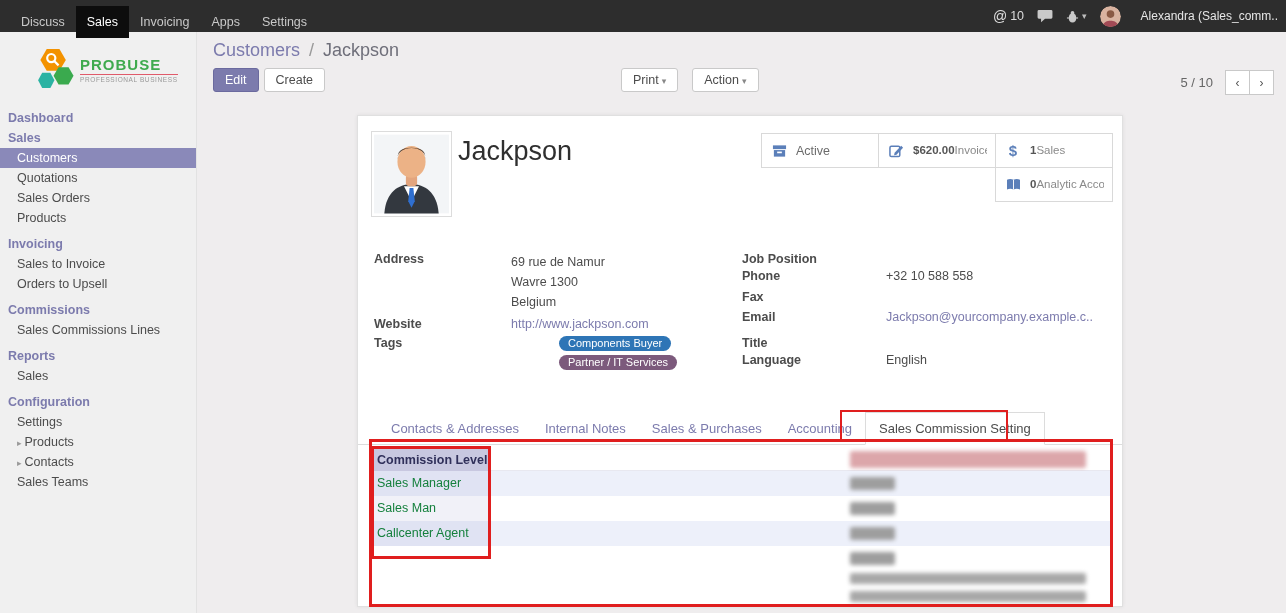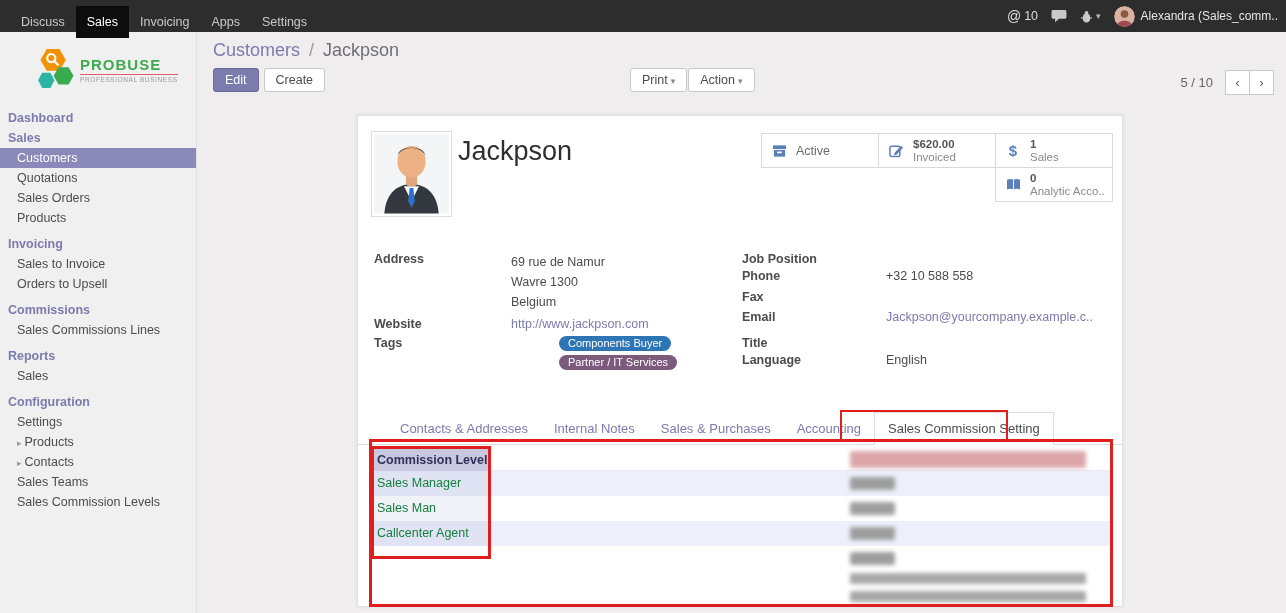--- a/index.html
+++ b/index.html
@@ -10,21 +10,21 @@
   
   .topbar { position:absolute; top:0; left:0; right:0; height:32px; background:#2d2d2d; display:flex; align-items:center; color:#c9c9c9; font-size:12.5px; z-index:10; }
   .menu { display:flex; height:100%; margin-left:10px;margin-top:11px; }
   .menu-item { padding:0 11px; line-height:32px; cursor:pointer; white-space:nowrap; }
   .menu-item.active { background:#0d0d0d; color:#fff; }
   .topbar-right { margin-left:auto; display:flex; align-items:center; gap:13px; padding-right:8px; color:#dcdcdc; }
   .mention { display:flex; align-items:center; gap:3px; }
   .at-glyph { font-size:14px; color:#e0e0e0; }
   .tb-icon { display:inline-flex; align-items:center; }
   .caret { font-size:9px; color:#bdbdbd; margin-left:3px; }
-  .userbox { display:flex; align-items:center; gap:6px; }
+  .userbox { display:flex; align-items:center; gap:20px; }
   .tb-avatar { width:21px; height:21px; border-radius:50%; overflow:hidden; display:inline-block; }
   .user-name { font-size:12px; color:#e6e6e6; white-space:nowrap; }
 
   
   .sidebar { position:absolute; top:32px; left:0; width:197px; bottom:0; background:#f0f0f0; border-right:1px solid #e2e2e2; }
   .logo { display:flex; align-items:center; gap:6px; margin:14px 6px 16px 34px; }
   .logo-text { display:flex; flex-direction:column; }
   .logo-title { font-size:15px; font-weight:bold; color:#3faa4e; letter-spacing:1px; }
   .logo-sub { font-size:6.5px; color:#999; letter-spacing:0.6px; border-top:1px solid #e05a6a; padding-top:1px; margin-top:1px; }
   .snav { font-size:12.5px; }
@@ -36,60 +36,60 @@
 
   
   .content { position:absolute; top:32px; left:197px; right:0; bottom:0; background:#efedee; }
   .breadcrumb { position:absolute; left:16px; top:8px; font-size:18px; }
   .breadcrumb .parent { color:#7c7bad; cursor:pointer; }
   .breadcrumb .sep { color:#999; margin:0 4px; }
   .breadcrumb .current { color:#6f6f7a; }
   .btn { display:inline-block; font-size:12.5px; border:1px solid #c9c9c9; background:#fff; color:#4c4c4c; padding:4px 11px; border-radius:3px; cursor:pointer; }
   .btn.primary { background:#7c7bad; border-color:#6b6a9e; color:#fff; }
   .left-actions { position:absolute; left:16px; top:36px; display:flex; gap:5px; }
-  .center-actions { position:absolute; left:433px; top:36px; display:flex; gap:1px; }
+  .center-actions { position:absolute; left:424px; top:36px; display:flex; gap:14px; }
   .btn .caret { color:#888; }
   .pager { position:absolute; right:12px; top:38px; display:flex; align-items:center; gap:12px; font-size:13px; color:#666; }
   .pager-btns { display:flex; }
   .pager-btn { width:25px; height:25px; border:1px solid #c9c9c9; background:#fff; display:flex; align-items:center; justify-content:center; font-size:12px; color:#555; cursor:pointer; }
   .pager-btn + .pager-btn { margin-left:-1px; }
 
   
   .sheet { position:absolute; left:160px; top:83px; width:766px; height:492px; background:#fff; border:1px solid #e0e0e0; box-shadow:0 0 4px rgba(0,0,0,0.07); }
   .avatar-box { position:absolute; left:13px; top:15px; width:81px; height:86px; border:1px solid #dcdcdc; background:#fff; padding:2px; }
   .avatar-box svg { width:100%; height:100%; display:block; }
   .record-title { position:absolute; left:100px; top:20px; font-size:27px; font-weight:500; color:#2f2f2f; }
 
   .stats { position:absolute; right:9px; top:17px; }
   .stats-row { display:flex; justify-content:flex-end; }
   .stat { width:118px; height:35px; border:1px solid #d9d9d9; background:#fff; display:flex; align-items:center; gap:8px; padding:0 8px; margin-left:-1px; cursor:pointer; }
   .stats-row2 .stat { margin-top:-1px; }
   .stat-ic { width:18px; display:flex; justify-content:center; color:#5b7fb9; font-weight:bold; font-size:15px; flex:none; }
-  .stat-txt { display:flex; flex-direction:column; line-height:13px; font-size:11.5px; overflow:hidden; }
+  .stat-txt { display:flex; flex-direction:row; line-height:13px; font-size:11.5px; overflow:hidden; }
   .stat-value { font-weight:bold; color:#565656; white-space:nowrap; }
   .stat-label { color:#8a8a8a; white-space:nowrap; }
   .stat-single { color:#6b6b6b; font-size:12.5px; }
 
   .fields-left { position:absolute; left:16px; top:136px; width:335px; font-size:12.5px; color:#4c4c4c; }
   .frow { display:flex; margin-bottom:5px; }
   .flabel { width:137px; font-weight:bold; color:#4c4c4c; flex:none; }
   .fvalue { flex:1; }
   .addr div { line-height:20px; }
   .link { color:#7c7bad; cursor:pointer; text-decoration:none; }
   .tagwrap { display:flex; flex-direction:column; align-items:flex-start; gap:4px; }
   .tag { display:inline-block; color:#fff; font-size:11px; padding:1px 9px 2px; border-radius:10px; white-space:nowrap; cursor:pointer; }
 
   .fields-right { position:absolute; left:384px; top:136px; width:365px; font-size:12.5px; color:#4c4c4c; }
   .frow2 { display:flex; min-height:15px; }
   .flabel2 { width:144px; font-weight:bold; flex:none; }
   .fvalue2 { flex:1; white-space:nowrap; overflow:hidden; }
   .r0{margin-bottom:2px;} .r1{margin-bottom:6px;} .r2{margin-bottom:1px;} .r3{margin-bottom:5px;} .r4{margin-bottom:11px;} .r5{margin-bottom:2px;}
 
   
-  .tabs { position:absolute; left:0; top:296px; right:0; display:flex; align-items:flex-end; border-bottom:1px solid #dcdcdc; padding-left:29px; font-size:13px; }
+  .tabs { position:absolute; left:0; top:296px; right:0; display:flex; align-items:flex-end; border-bottom:1px solid #dcdcdc; padding-left:20px; font-size:13px; }
   .tab { padding:8px 13px; color:#7c7bad; cursor:pointer; white-space:nowrap; }
   .tab.active { background:#fff; border:1px solid #dcdcdc; border-bottom-color:#fff; margin-bottom:-1px; color:#4c4c4c; }
 
   
   .ctable { position:absolute; left:14px; top:333px; width:740px; }
   .thead { position:relative; height:22px; border-bottom:1px solid #e8e8f0; }
   .th1 { position:absolute; left:0; top:0; width:118px; height:22px; background:#c8c8e0; color:#30305a; font-weight:bold; font-size:12.5px; line-height:22px; padding-left:5px; }
   .trow { position:relative; height:25px; line-height:25px; font-size:12.5px; color:#15803d; padding-left:5px; cursor:pointer; }
   .trow.alt { background:#edf0fa; }
   .trow.lv::before { content:""; position:absolute; left:0; top:0; width:118px; height:100%; background:rgba(120,120,190,0.10); }
@@ -190,21 +190,20 @@
       <div class="sgroup">
         <div class="shead">Reports</div>
         <div class="sitem">Sales</div>
       </div>
       <div class="sgroup">
         <div class="shead">Configuration</div>
         <div class="sitem">Settings</div>
         <div class="sitem"><span class="exp-caret">▸</span><span>Products</span></div>
         <div class="sitem"><span class="exp-caret">▸</span><span>Contacts</span></div>
         <div class="sitem">Sales Teams</div>
-        <div class="sitem">Sales Commission Levels</div>
       </div>
     </nav>
   </aside>
 
   <main class="content">
 
     <div class="breadcrumb">
       <span class="parent">Customers</span>
       <span class="sep">/</span>
       <span class="current">Jackpson</span>

